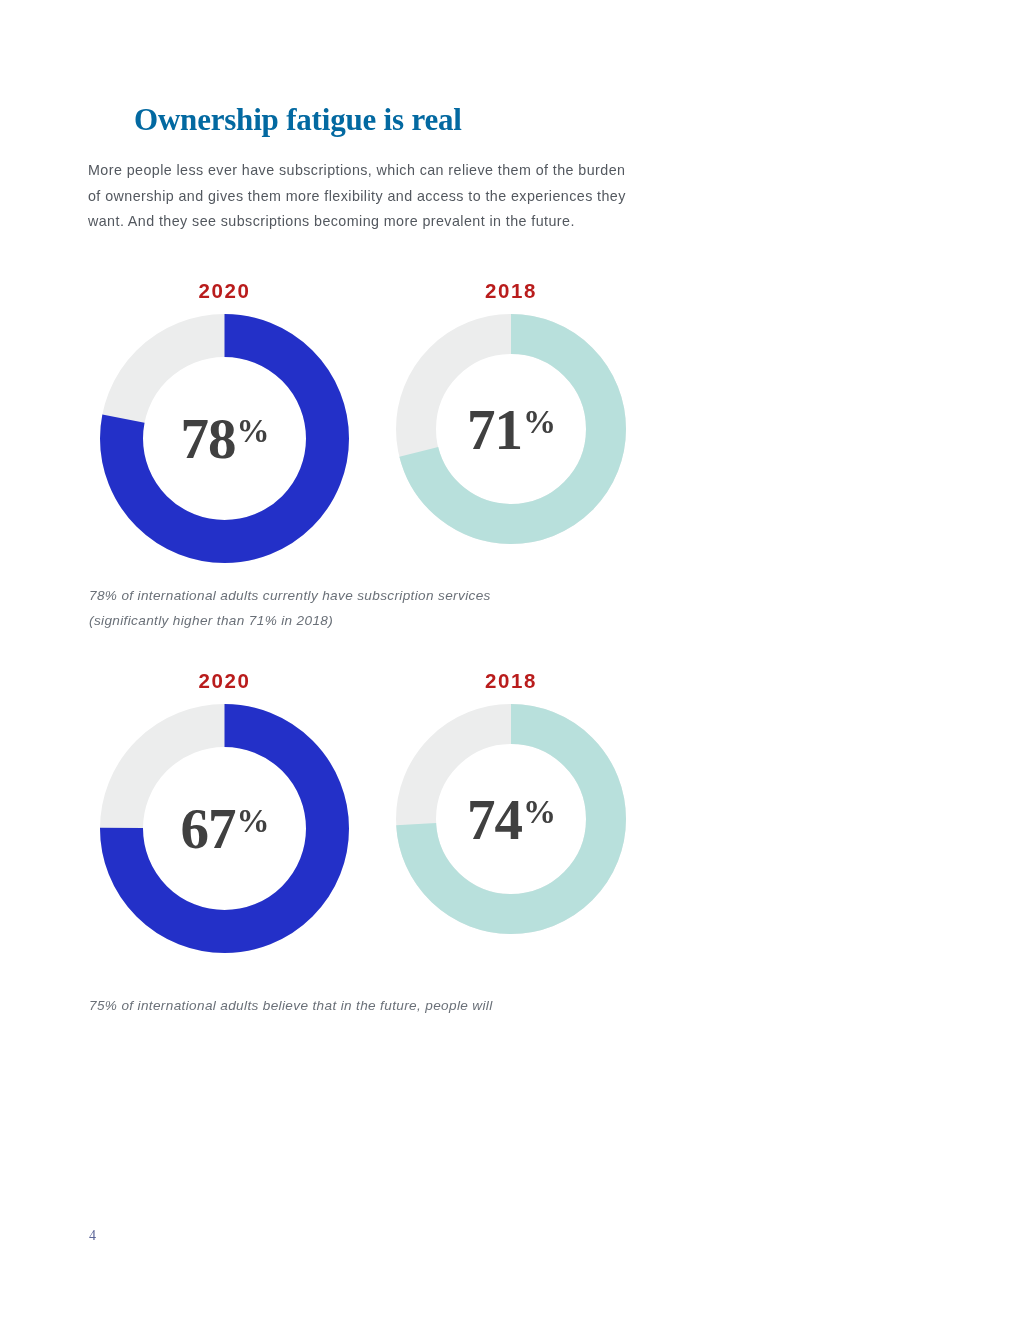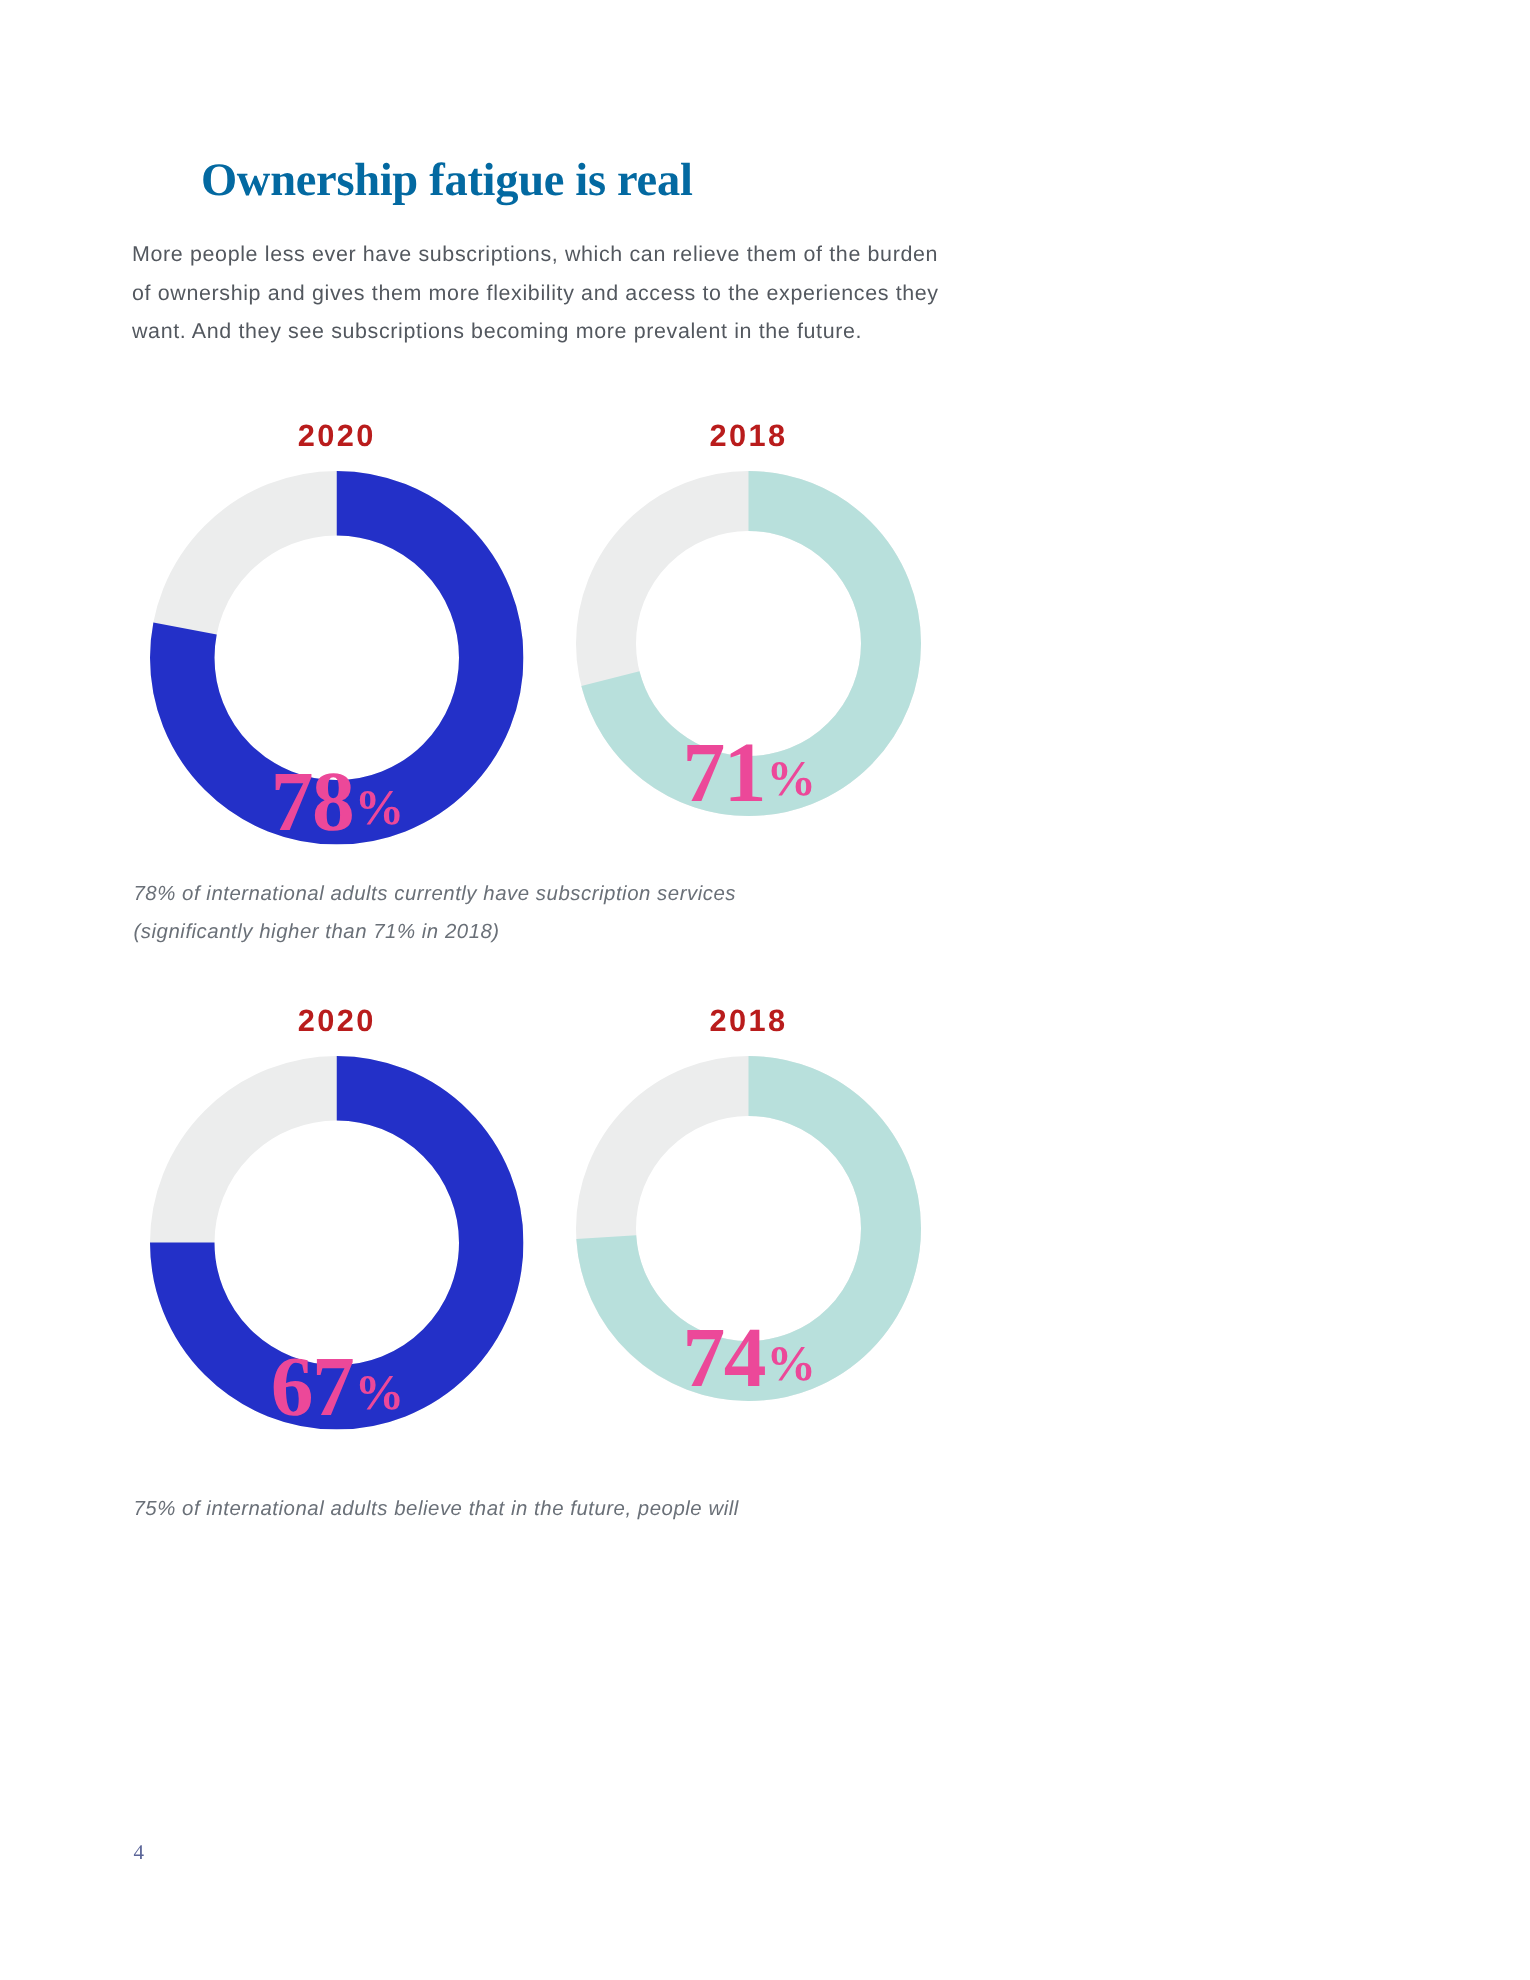--- a/index.html
+++ b/index.html
@@ -56,21 +56,21 @@
     width: 1020px;
   }
   .chart-row.row-1 { top: 278px; }
   .chart-row.row-2 { top: 668px; }
 
   .donut-block {
     position: absolute;
     top: 0;
   }
   .donut-block.col-2020 { left: 100px; }
-  .donut-block.col-2018 { left: 384px; }
+  .donut-block.col-2018 { left: 396px; }
 
   .year-label {
     text-align: center;
     font-family: "Liberation Sans", sans-serif;
     font-weight: bold;
     font-size: 20.5px;
     letter-spacing: 1.6px;
     color: #b91c1c;
     margin-bottom: 11px;
     height: 25px;
@@ -82,25 +82,25 @@
   }
   .donut-wrap svg { display: block; }
 
   .donut-value {
     position: absolute;
     left: 0;
     top: 0;
     width: 100%;
     height: 100%;
     display: flex;
-    align-items: flex-end;
+    align-items: center;
     justify-content: center;
     font-family: "Liberation Serif", "DejaVu Serif", serif;
     font-weight: bold;
-    color: #ec4899;
+    color: #404040;
     letter-spacing: -1px;
     pointer-events: none;
   }
   .donut-value .num { font-size: 57px; line-height: 1; }
   .donut-value .pct {
     font-size: 33px;
     line-height: 1;
     position: relative;
     top: -7px;
     left: 1px;

